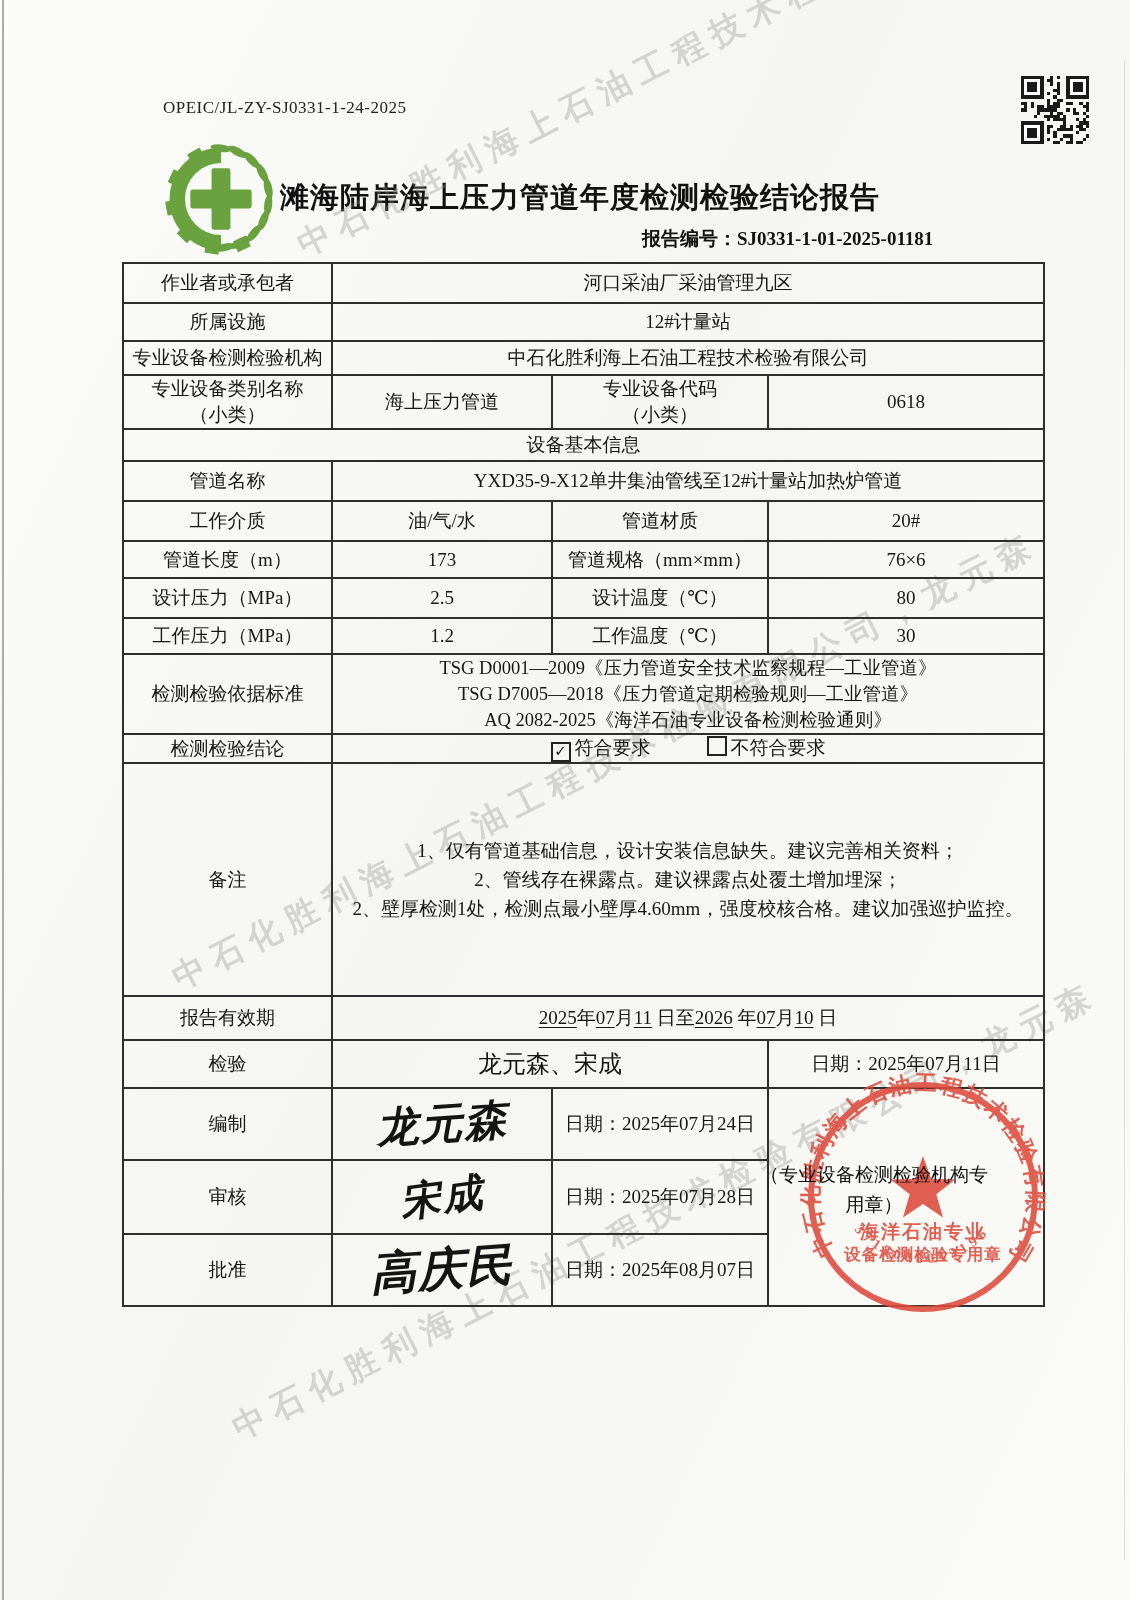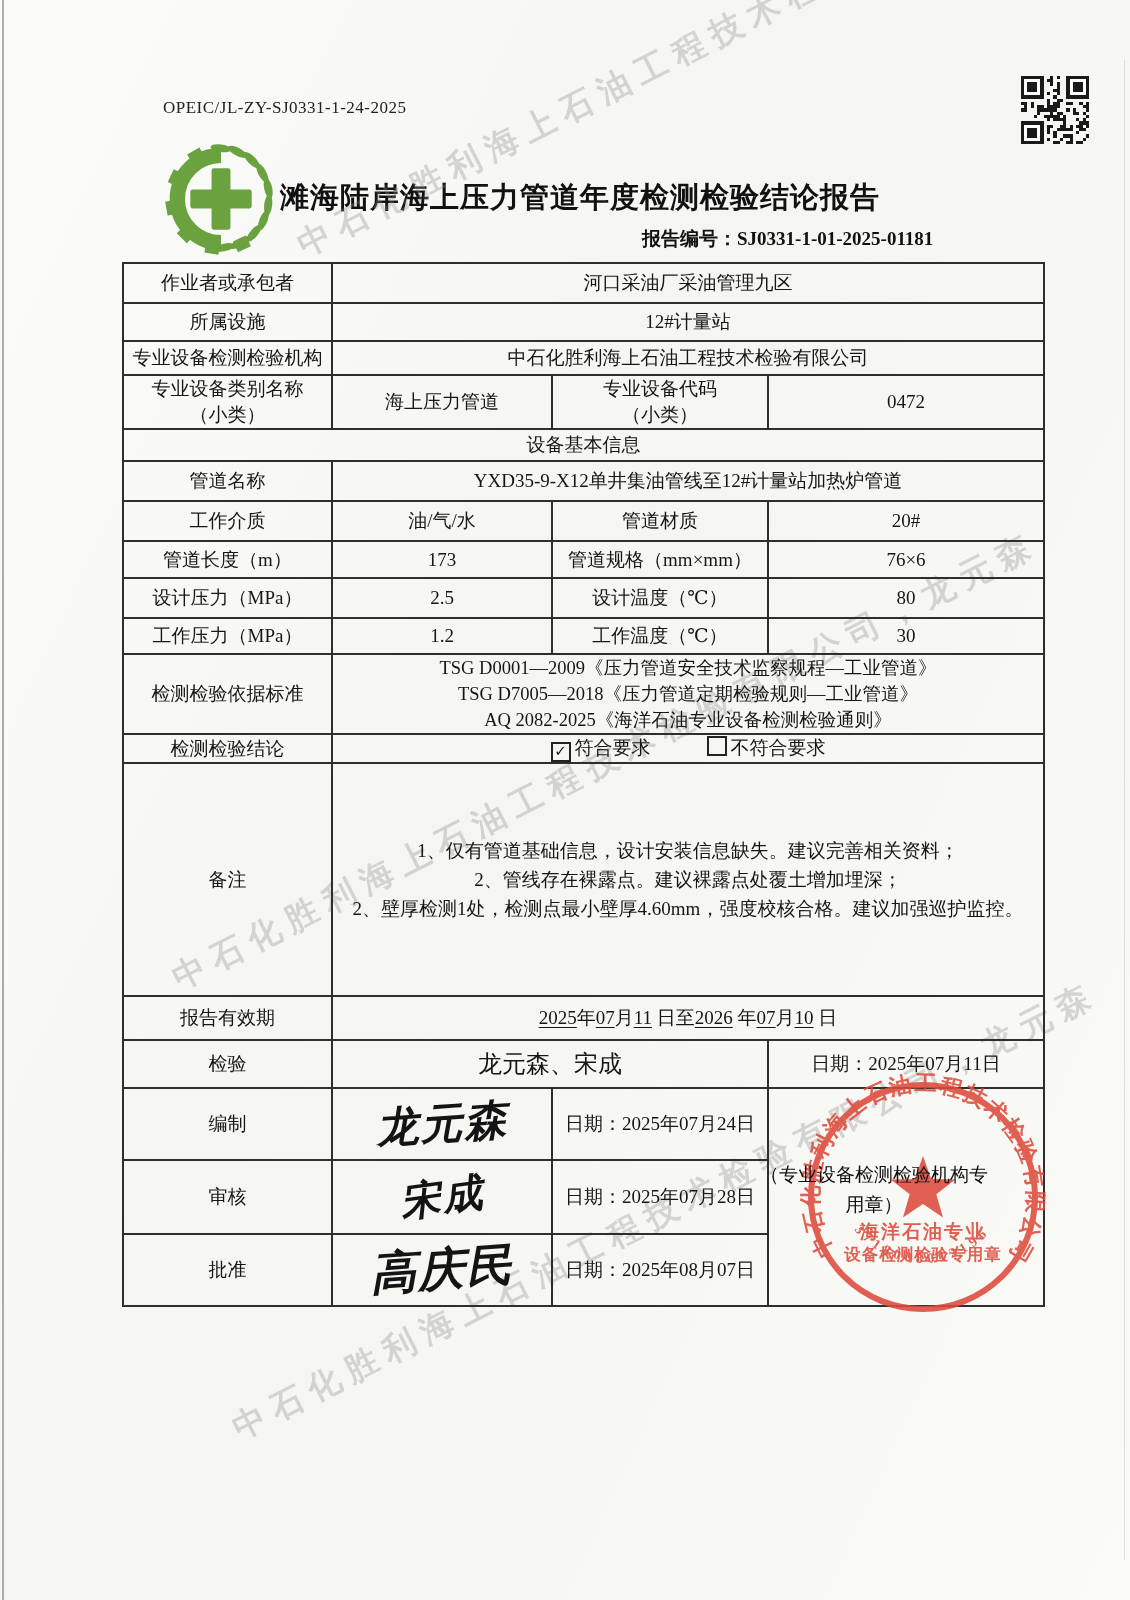--- a/index.html
+++ b/index.html
@@ -246,21 +246,21 @@
   <tr style="height:34px">
     <td class="lbl">专业设备检测检验机构</td>
     <td colspan="3">中石化胜利海上石油工程技术检验有限公司</td>
   </tr>
   <tr style="height:54px">
     <td class="lbl pre">专业设备类别名称
 （小类）</td>
     <td>海上压力管道</td>
     <td class="lbl pre">专业设备代码
 （小类）</td>
-    <td>0472</td>
+    <td>0618</td>
   </tr>
   <tr style="height:32px">
     <td colspan="4">设备基本信息</td>
   </tr>
   <tr style="height:40px">
     <td class="lbl">管道名称</td>
     <td colspan="3">YXD35-9-X12单井集油管线至12#计量站加热炉管道</td>
   </tr>
   <tr style="height:40px">
     <td class="lbl">工作介质</td>

